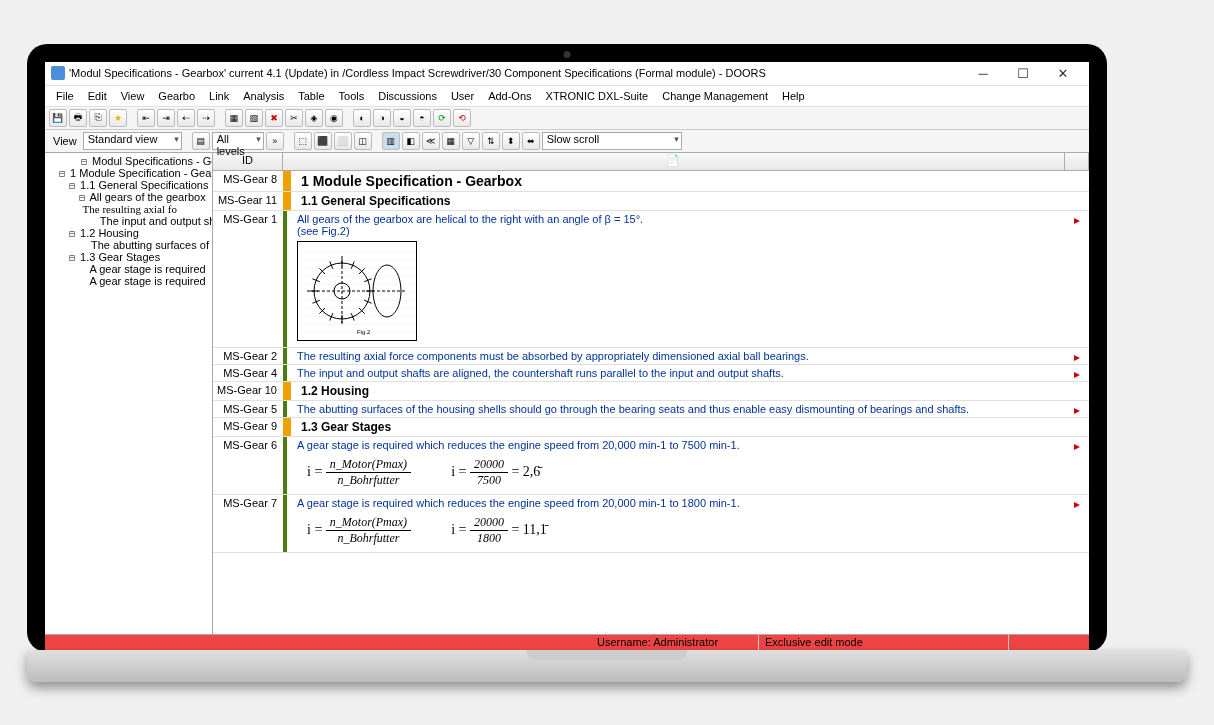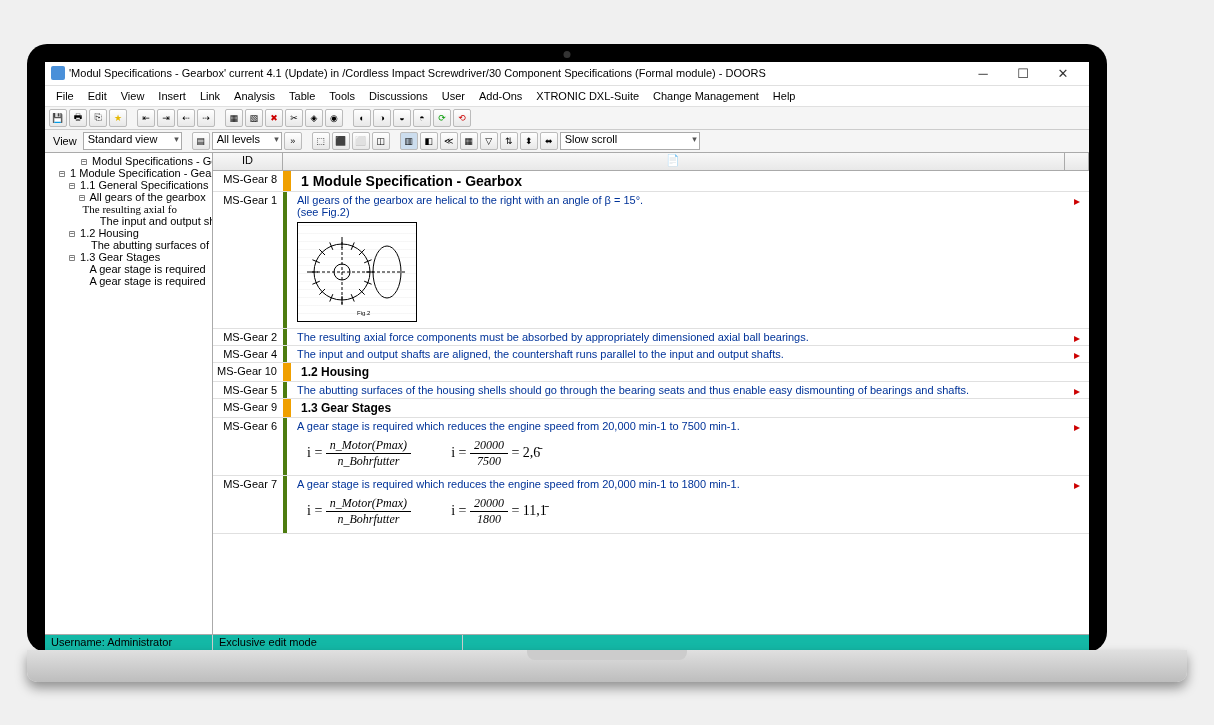--- a/index.html
+++ b/index.html
@@ -45,21 +45,21 @@
 .row.heading .rtxt { border-left: 8px solid #f0a000; font-weight: bold; font-size: 14px; color: #000; }
 .row.h2 .rtxt{ font-size:12px;}
 .row .rtxt.blue { color: #003399; font-size: 11px; }
 .gearimg{ width:120px; height:100px; border:1px solid #000; background:repeating-linear-gradient(0deg,#fff,#fff 7px,#eee 8px); display:flex; align-items:center; justify-content:center; margin:4px 0;}
 .gearimg svg{ display:block;}
 .formula{ font-family:"Cambria Math",serif; font-size:14px; display:flex; gap:40px; padding:6px 0 4px 10px; color:#000;}
 .frac{ display:inline-flex; flex-direction:column; align-items:center; vertical-align:middle;}
 .frac .num{ border-bottom:1px solid #000; padding:0 4px; font-style:italic; font-size:12px;}
 .frac .den{ padding:0 4px; font-style:italic; font-size:12px;}
 
-.statusbar { height: 18px; display: flex; border-top: 1px solid #aaa; background: #14b8a6; font-size: 11px; }
+.statusbar { height: 18px; display: flex; border-top: 1px solid #aaa; background: #ef4444; font-size: 11px; justify-content: flex-end; }
 .statusbar > div { border-right: 1px solid #ccc; padding: 1px 6px; }
 .statusbar .st1{ width:168px;} .statusbar .st2{ width:250px;} .statusbar .st3{ flex:1; text-align:center;} .statusbar .st4{width:80px;border-right:none;}
 </style>
 </head>
 <body>
 
 <div>
 <div class="laptop">
 <div class="screen">
 
@@ -68,21 +68,21 @@
     <div class="title">'Modul Specifications - Gearbox' current 4.1 (Update) in /Cordless Impact Screwdriver/30 Component Specifications (Formal module) - DOORS</div>
     <div class="winbtn">─</div>
     <div class="winbtn">☐</div>
     <div class="winbtn close">✕</div>
   </div>
 
   <div class="menubar" id="menubar">
           <span>File</span>
           <span>Edit</span>
           <span>View</span>
-          <span>Insert</span>
+          <span>Gearbo</span>
           <span>Link</span>
           <span>Analysis</span>
           <span>Table</span>
           <span>Tools</span>
           <span>Discussions</span>
           <span>User</span>
           <span>Add-Ons</span>
           <span>XTRONIC DXL-Suite</span>
           <span>Change Management</span>
           <span>Help</span>
@@ -112,21 +112,21 @@
     <div class="tbtn">◓</div>
     <div class="tbtn" style="color:#090">⟳</div>
     <div class="tbtn" style="color:#c00">⟲</div>
   </div>
 
   <div class="toolbar2">
     <span style="padding:0 4px">View</span>
     <div class="combo" style="width:99px"><span>Standard view</span></div>
     <div class="tsep"></div>
     <div class="tbtn">▤</div>
-    <div class="combo" style="width:70px"><span>All levels</span></div>
+    <div class="combo" style="width:52px"><span>All levels</span></div>
     <div class="tbtn">»</div>
     <div class="tsep"></div>
     <div class="tbtn">⬚</div>
     <div class="tbtn">⬛</div>
     <div class="tbtn">⬜</div>
     <div class="tbtn">◫</div>
     <div class="tsep"></div>
     <div class="tbtn" style="background:#cde">▥</div>
     <div class="tbtn">◧</div>
     <div class="tbtn">≪</div>
@@ -155,20 +155,25 @@
     <div class="content">
       <div class="colhead">
         <div class="ch id">ID</div>
         <div class="ch txt">📄</div>
         <div class="ch flag"></div>
       </div>
       <div class="rows" id="rows">
               <div class="row heading">
                 <div class="rid">MS-Gear 8</div>
                 <div class="rtxt">1 Module Specification - Gearbox</div>
+                <div class="rflag"></div>
+              </div>
+              <div class="row heading h2">
+                <div class="rid">MS-Gear 11</div>
+                <div class="rtxt">1.1 General Specifications</div>
                 <div class="rflag"></div>
               </div>
               <div class="row">
                 <div class="rid">MS-Gear 1</div>
                 <div class="rtxt blue">All gears of the gearbox are helical to the right with an angle of β = 15°.<br>(see Fig.2)<div class="gearimg">
                     <svg width="110" height="90" viewBox="0 0 110 90">
                       <g stroke="#000" fill="none" stroke-width="1">
                         <circle cx="40" cy="45" r="28"></circle>
                         <circle cx="40" cy="45" r="8"></circle>
                         <line x1="40" y1="10" x2="40" y2="80" stroke-dasharray="3 2"></line>

